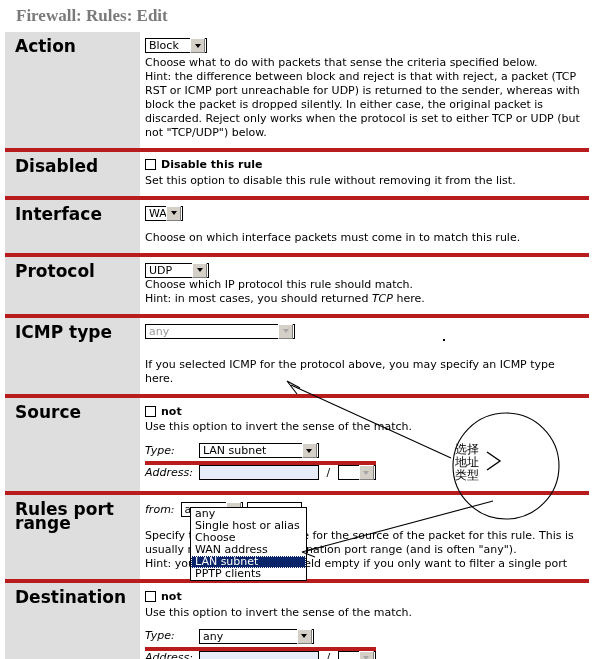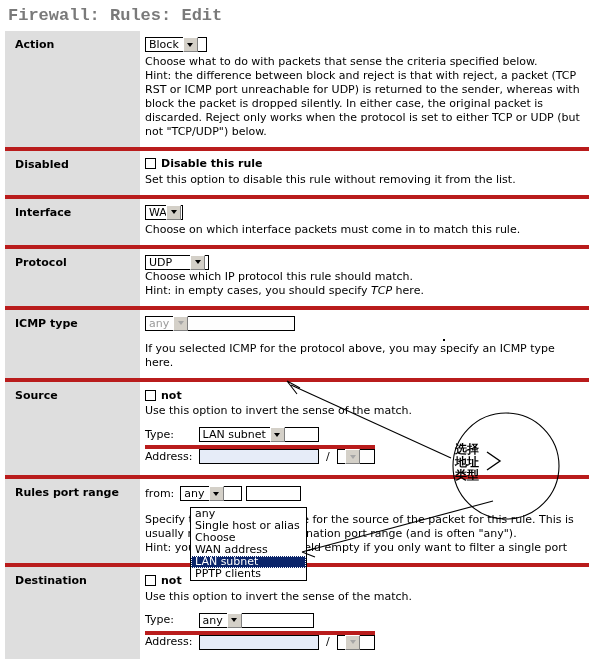--- a/index.html
+++ b/index.html
@@ -2,51 +2,51 @@
 <html><head>
 <meta charset="utf-8">
 <style>
   html,body{margin:0;padding:0;}
   body{
     width:594px;height:659px;overflow:hidden;background:#ffffff;
     font-family:"DejaVu Sans","Liberation Sans",sans-serif;
     font-size:11px;color:#000;position:relative;
   }
   .page-title{
-    font-family:Liberation Mono, monospace;
+    font-family:Liberation Serif, serif;
     font-size:17px;font-weight:bold;color:#7a7a7a;
-    padding:6px 0 6px 8px;letter-spacing:0px;
+    padding:6px 0 6px 8px;letter-spacing:0px;margin-left:8px;
   }
   table.form{
     border-collapse:collapse;width:584px;margin-left:5px;
     table-layout:fixed;
   }
   table.form tr{border-top:4px solid #b91c1c;}
   table.form tr:first-child{border-top:none;}
   td.lbl{
     width:125px;background:#dedede;vertical-align:top;
-    padding:7px 0 7px 10px;font-weight:bold;font-size:11px;color:#000;
+    padding:7px 0 7px 10px;font-weight:bold;font-size:17px;color:#000;
     line-height:14px;
   }
   td.fld{
     background:#ffffff;vertical-align:top;padding:6px 4px 8px 5px;
     font-size:11px;line-height:13.5px;
   }
   .desc{font-size:11px;color:#000;line-height:14px;}
   .desc i{font-style:italic;}
   .cbrow{display:flex;align-items:center;gap:5px;margin-bottom:2px;}
   .cbrow b{font-size:11px;}
   input.cb{
     -webkit-appearance:none;appearance:none;
     width:11px;height:11px;border:1px solid #000;background:#fff;
     margin:0;padding:0;display:inline-block;vertical-align:middle;
   }
   
   .sel{
-    display:inline-flex;align-items:center;justify-content:flex-start;
+    display:inline-flex;align-items:center;justify-content:space-between;
     border:1px solid #000;background:#ffffff;height:15px;
     box-sizing:border-box;padding:0 0 0 3px;font-size:11px;color:#000;
     vertical-align:middle;position:relative;
   }
   .sel .txt{white-space:nowrap;overflow:hidden;padding-right:4px;line-height:13px;}
   .sel .btn{
     width:13px;height:13px;flex:0 0 13px;background:#d4d0c8;
     border-top:1px solid #ffffff;border-left:1px solid #ffffff;
     border-right:1px solid #808080;border-bottom:1px solid #808080;
     display:flex;align-items:center;justify-content:center;margin:0 1px 0 0;
@@ -58,33 +58,33 @@
   .sel.dis{color:#9a9a9a;background:#fefefe;}
   .sel.dis .btn .tri{border-top-color:#a6a6a6;}
   .sel.dis .txt{color:#9a9a9a;}
   .txtin{
     border:1px solid #000;background:#ffffff;height:15px;box-sizing:border-box;
     display:inline-block;vertical-align:middle;font-size:11px;padding:0 2px;
   }
   .txtin.disbg{background:#e6ecf8;}
   .ftbl{border-collapse:collapse;}
   .ftbl td{padding:0 0 3px 0;font-size:11px;vertical-align:middle;}
-  .ftbl td.k{padding-right:6px;white-space:nowrap;}
+  .ftbl td.k{padding-right:6px;white-space:nowrap;font-style:italic;}
   .slash{padding:0 4px;font-size:11px;}
   
   .dropdown{
     position:absolute;border:1px solid #000;background:#ffffff;z-index:40;
     font-size:11px;padding:0;box-shadow:none;
   }
   .dropdown .opt{padding:0 3px 0 4px;height:12px;line-height:12px;white-space:nowrap;}
   .dropdown .opt.sel-opt{background:#0a246a;color:#ffffff;outline:1px dotted #ffffff;outline-offset:-1px;}
   .annot{position:absolute;left:0;top:0;width:594px;height:659px;pointer-events:none;z-index:60;}
   .cn{
     position:absolute;z-index:61;font-family:"DejaVu Sans","Liberation Sans",sans-serif;
-    font-size:12px;line-height:13px;color:#000;font-weight:bold;pointer-events:none;text-align:center;
+    font-size:12px;line-height:13px;color:#000;font-weight:normal;pointer-events:none;text-align:center;
   }
 </style>
 </head>
 <body>
 
 <div class="page-title">Firewall: Rules: Edit</div>
 
 <table class="form">
 
   <tbody>
@@ -115,48 +115,48 @@
 
   <tr>
     <td class="lbl">Interface</td>
     <td class="fld">
       <div class="sel" style="width:38px;">
         <span class="txt">WAN</span>
         <span class="btn">
               <span class="tri"></span>
             </span>
       </div>
-      <div class="desc" style="margin-top:3px;">Choose on which interface packets must come in to match this rule.</div>
+      <div class="desc" style="margin-top:10px;">Choose on which interface packets must come in to match this rule.</div>
     </td>
   </tr>
 
   <tr>
     <td class="lbl">Protocol</td>
     <td class="fld">
       <div class="sel" style="width:64px;gap:14px;">
         <span class="txt">UDP</span>
         <span class="btn">
               <span class="tri"></span>
             </span>
       </div>
       <div class="desc" style="margin-top:0;">Choose which IP protocol this rule should match.</div>
-      <div class="desc"><span>Hint: in empty cases, you should specify </span><i>TCP</i><span> here.</span></div>
+      <div class="desc"><span>Hint: in most cases, you should returned </span><i>TCP</i><span> here.</span></div>
     </td>
   </tr>
 
   <tr>
     <td class="lbl">ICMP type</td>
     <td class="fld">
       <div class="sel dis" style="width:150px;">
         <span class="txt">any</span>
         <span class="btn">
               <span class="tri"></span>
             </span>
       </div>
-      <div class="desc" style="margin-top:11px;">If you selected ICMP for the protocol above, you may specify an ICMP type here.</div>
+      <div class="desc" style="margin-top:19px;">If you selected ICMP for the protocol above, you may specify an ICMP type here.</div>
     </td>
   </tr>
 
   <tr>
     <td class="lbl">Source</td>
     <td class="fld" style="padding-top:7px;">
       <div class="cbrow">
         <input type="checkbox" class="cb" style="">
         <b>not</b>
       </div>

